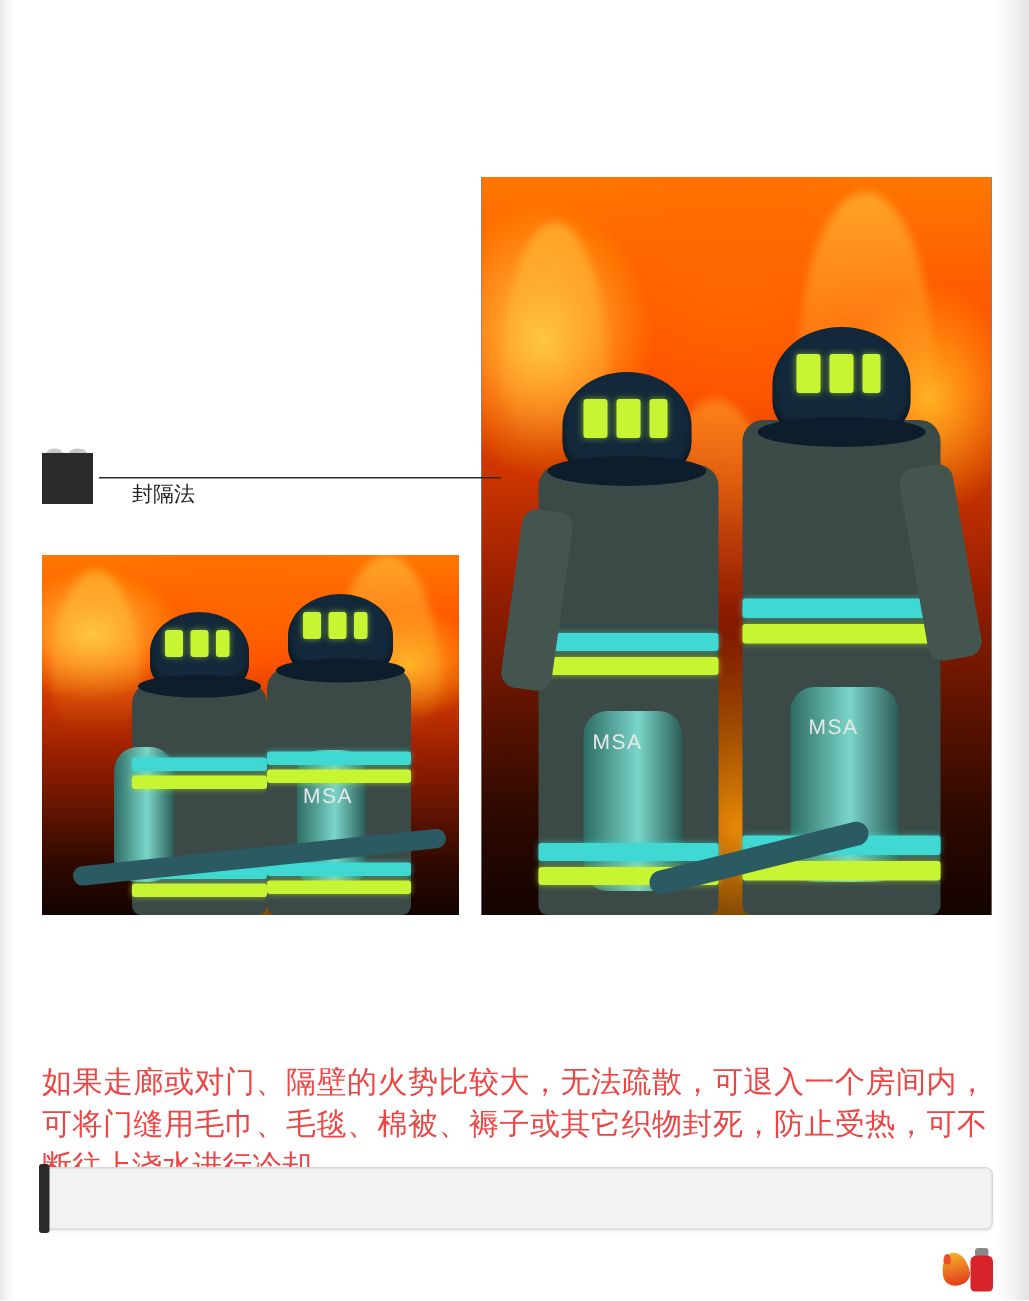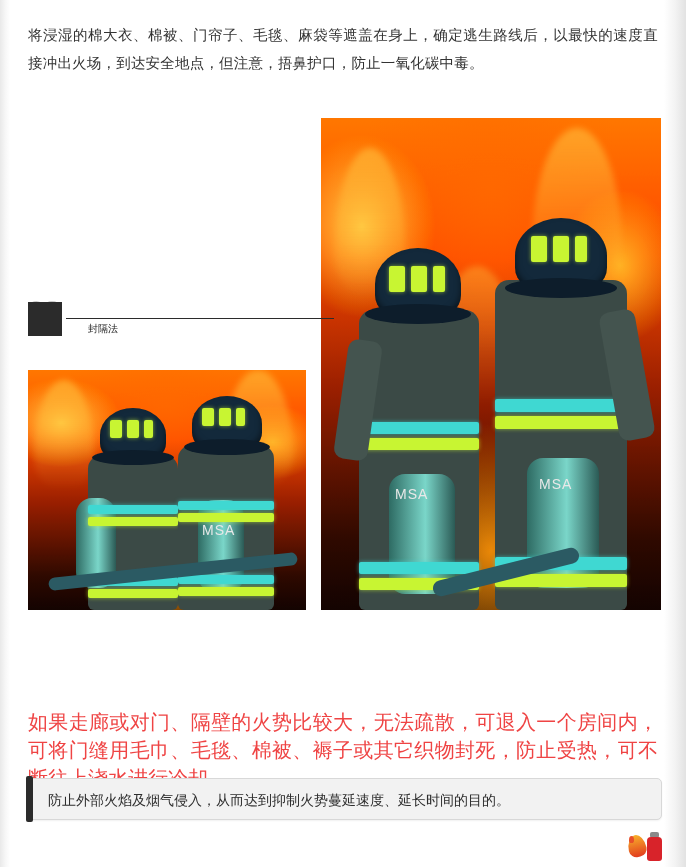--- a/index.html
+++ b/index.html
@@ -79,21 +79,21 @@
     left: 38px;
     top: 22px;
     width: 268px;
     height: 1px;
     background: #2b2b2b;
   }
   .section-title {
     position: absolute;
     left: 60px;
     top: 23px;
-    font-size: 10px;
+    font-size: 14px;
     color: #222222;
     line-height: 20px;
   }
 
   
   .photo {
     position: absolute;
     overflow: hidden;
     background: #0a0502;
   }
@@ -272,21 +272,20 @@
   }
 </style>
 </head>
 <body>
 
 <div class="page">
 
   <div class="page-left-edge"></div>
   <div class="page-right-edge"></div>
 
-  <p class="intro-text">将浸湿的棉大衣、棉被、门帘子、毛毯、麻袋等遮盖在身上，确定逃生路线后，以最快的速度直接冲出火场，到达安全地点，但注意，捂鼻护口，防止一氧化碳中毒。</p>
 
   <div class="photo photo-right">
     <div class="fire-scene"></div>
     <div class="flame" style="left:4%;top:6%;width:70px;height:150px;"></div>
     <div class="flame" style="left:62%;top:2%;width:90px;height:170px;"></div>
     <div class="flame" style="left:34%;top:30%;width:80px;height:140px;opacity:.5"></div>
 
     <div class="ff" style="left:28px;bottom:0;width:150px;height:400px;">
       <div class="torso" style="left:10px;bottom:0;width:120px;height:300px;"></div>
       <div class="helmet" style="left:26px;bottom:290px;width:86px;height:72px;"></div>
@@ -367,21 +366,20 @@
 
     <div class="ff" style="left:20px;bottom:20px;width:250px;height:60px;">
       <div class="hose" style="left:0;bottom:12px;width:250px;height:13px;transform:rotate(-6deg);"></div>
     </div>
   </div>
 
   <p class="body-text">如果走廊或对门、隔壁的火势比较大，无法疏散，可退入一个房间内，可将门缝用毛巾、毛毯、棉被、褥子或其它织物封死，防止受热，可不断往上浇水进行冷却。</p>
 
   <div class="callout"></div>
   <div class="callout-bar"></div>
-  <div class="callout-text">防止外部火焰及烟气侵入，从而达到抑制火势蔓延速度、延长时间的目的。</div>
 
   <div class="logo-mark">
     <div class="logo-flame"></div>
     <div class="logo-spark"></div>
     <div class="logo-ext-top"></div>
     <div class="logo-ext-body"></div>
   </div>
 
 </div>
 

